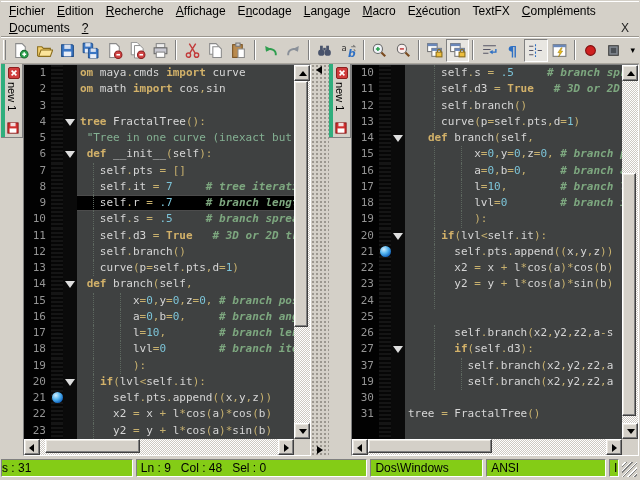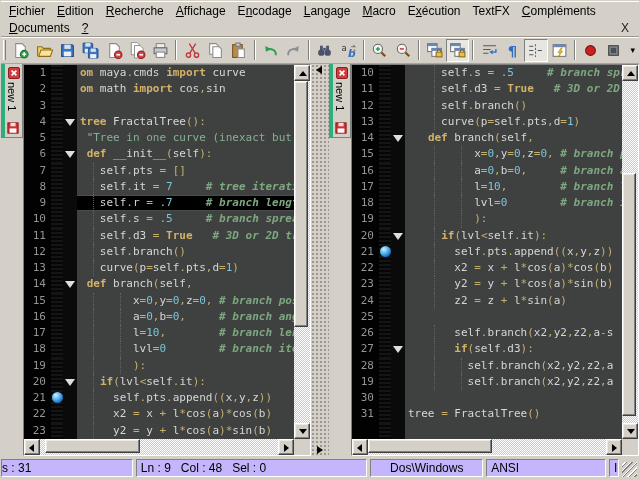--- a/index.html
+++ b/index.html
@@ -99,21 +99,21 @@
   .splitter { width:18px; flex:none; position:relative; background:#d4d0c8;
               background-image:radial-gradient(#9b978f 1px, transparent 1px); background-size:4px 4px; }
   .split-top { position:absolute; top:2px; left:5px; width:0; height:0;
                border-top:4px solid transparent; border-bottom:4px solid transparent; border-right:6px solid #000; }
   .split-bottom { position:absolute; bottom:2px; left:6px; width:0; height:0;
                border-top:4px solid transparent; border-bottom:4px solid transparent; border-left:6px solid #000; }
 
   
   .statusbar { height:24px; display:flex; gap:3px; padding:3px 2px 3px 0; align-items:stretch; }
   .st-cell { border:1px solid; border-color:#808080 #ffffff #ffffff #808080;
-             background:#c4b5fd; font-size:12px; color:#000; display:flex; align-items:center;
+             background:#84cc16; font-size:12px; color:#000; display:flex; align-items:center;
              padding:0 4px; white-space:pre; overflow:hidden; }
   .st-cell:first-child span { margin-left:-4px; }
   .st-last { flex:1; }
   .grip { width:15px; height:15px; align-self:flex-end; flex:none;
           background:repeating-linear-gradient(135deg, transparent 0 2px, #ffffff 2px 3px, #808080 3px 4px); }
 </style>
 </head>
 <body>
 
 <div class="menubar">
@@ -693,21 +693,21 @@
           <div class="crow">
             <span class="ln">23</span>
             <span class="sym"></span>
             <span class="fold"></span>
             <span class="txt"><i class="guide" style="left: calc(4ch + 3px);"></i><span class="pre">       y2 <span class="o">=</span> y <span class="o">+</span> l<span class="o">*</span>cos<span class="o">(</span>a<span class="o">)</span><span class="o">*</span>sin<span class="o">(</span>b<span class="o">)</span></span></span>
           </div>
           <div class="crow">
             <span class="ln">24</span>
             <span class="sym"></span>
             <span class="fold"></span>
-            <span class="txt"><i class="guide" style="left: calc(4ch + 3px);"></i><span class="pre">       z2 <span class="o">=</span> z <span class="o">+</span> l<span class="o">*</span>sin<span class="o">(</span>a<span class="o">)</span></span></span>
+            <span class="txt"><i class="guide" style="left: calc(4ch + 3px);"></i></span>
           </div>
           <div class="crow">
             <span class="ln">25</span>
             <span class="sym"></span>
             <span class="fold"></span>
           </div>
           <div class="crow">
             <span class="ln">26</span>
             <span class="sym"></span>
             <span class="fold"></span>
@@ -715,21 +715,21 @@
           </div>
           <div class="crow">
             <span class="ln">27</span>
             <span class="sym"></span>
             <span class="fold">
               <i class="tri"></i>
             </span>
             <span class="txt"><i class="guide" style="left: calc(4ch + 3px);"></i><span class="pre">       <span class="k">if</span><span class="o">(</span>self<span class="o">.</span>d3<span class="o">)</span><span class="o">:</span></span></span>
           </div>
           <div class="crow">
-            <span class="ln">28</span>
+            <span class="ln">37</span>
             <span class="sym"></span>
             <span class="fold"></span>
             <span class="txt"><i class="guide" style="left: calc(4ch + 3px);"></i><i class="guide" style="left: calc(8ch + 3px);"></i><span class="pre">         self<span class="o">.</span>branch<span class="o">(</span>x2<span class="o">,</span>y2<span class="o">,</span>z2<span class="o">,</span>a</span></span>
           </div>
           <div class="crow">
             <span class="ln">19</span>
             <span class="sym"></span>
             <span class="fold"></span>
             <span class="txt"><i class="guide" style="left: calc(4ch + 3px);"></i><i class="guide" style="left: calc(8ch + 3px);"></i><span class="pre">         self<span class="o">.</span>branch<span class="o">(</span>x2<span class="o">,</span>y2<span class="o">,</span>z2<span class="o">,</span>a</span></span>
           </div>
@@ -776,17 +776,17 @@
         </span>
       <span class="sb-corner"></span>
     </div>
   </div>
 </div>
 
 <div class="statusbar">
 
 <div class="st-cell" style="width: 132px;"><span>s : 31</span></div>
     <div class="st-cell" style="width: 232px;"><span>Ln : 9   Col : 48   Sel : 0</span></div>
-    <div class="st-cell" style="width: 113px; justify-content: center;"><span>Dos\Windows</span></div>
+    <div class="st-cell" style="width: 113px;"><span>Dos\Windows</span></div>
     <div class="st-cell" style="width: 120px;"><span>ANSI</span></div>
     <div class="st-cell st-last"><span>INS</span></div>
     <div class="grip"></div>
   </div>
 
 </body></html>

